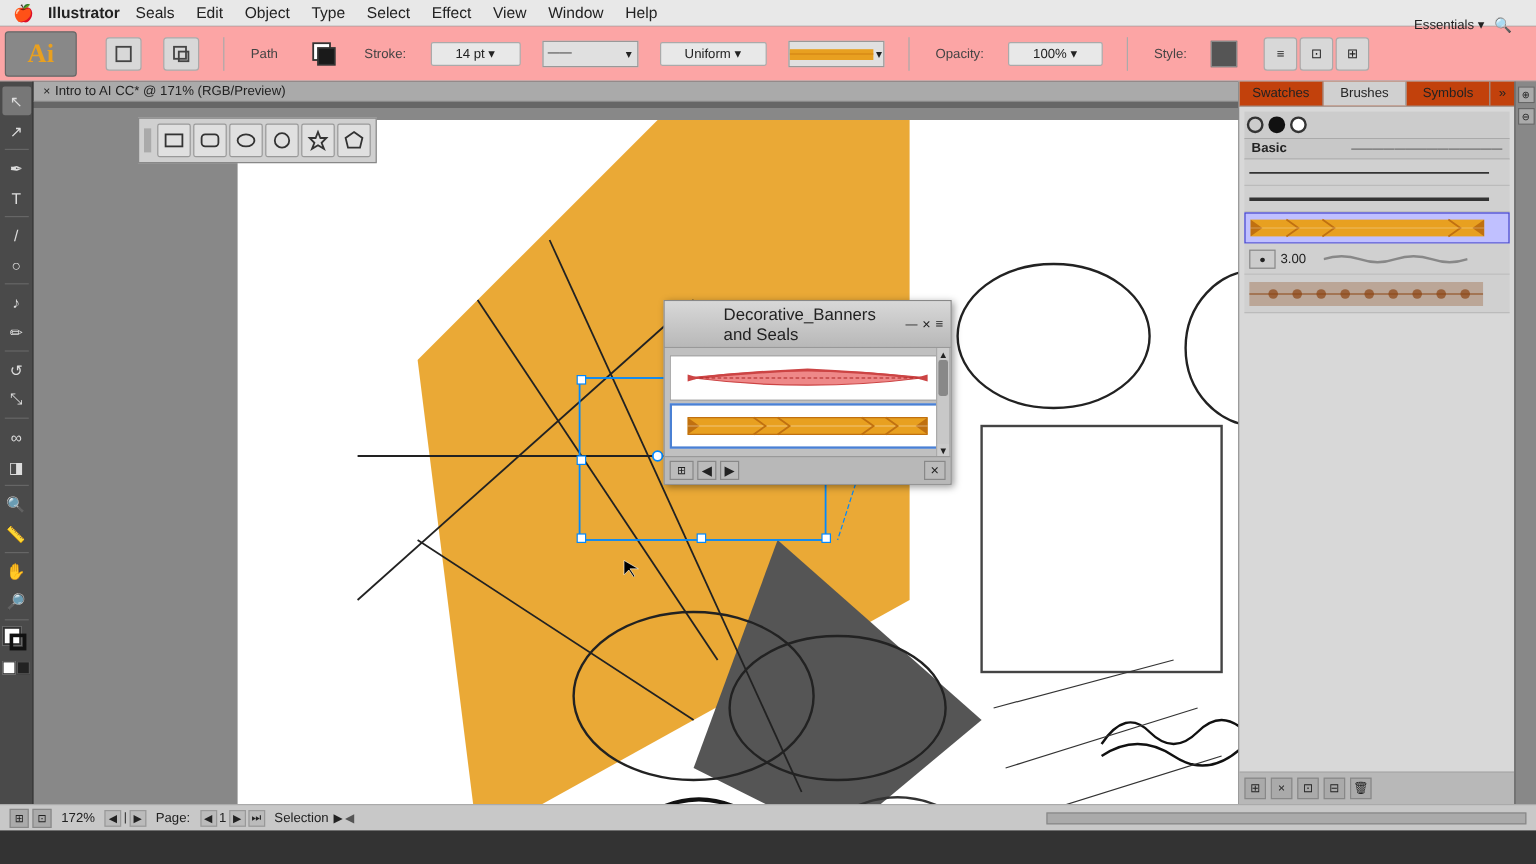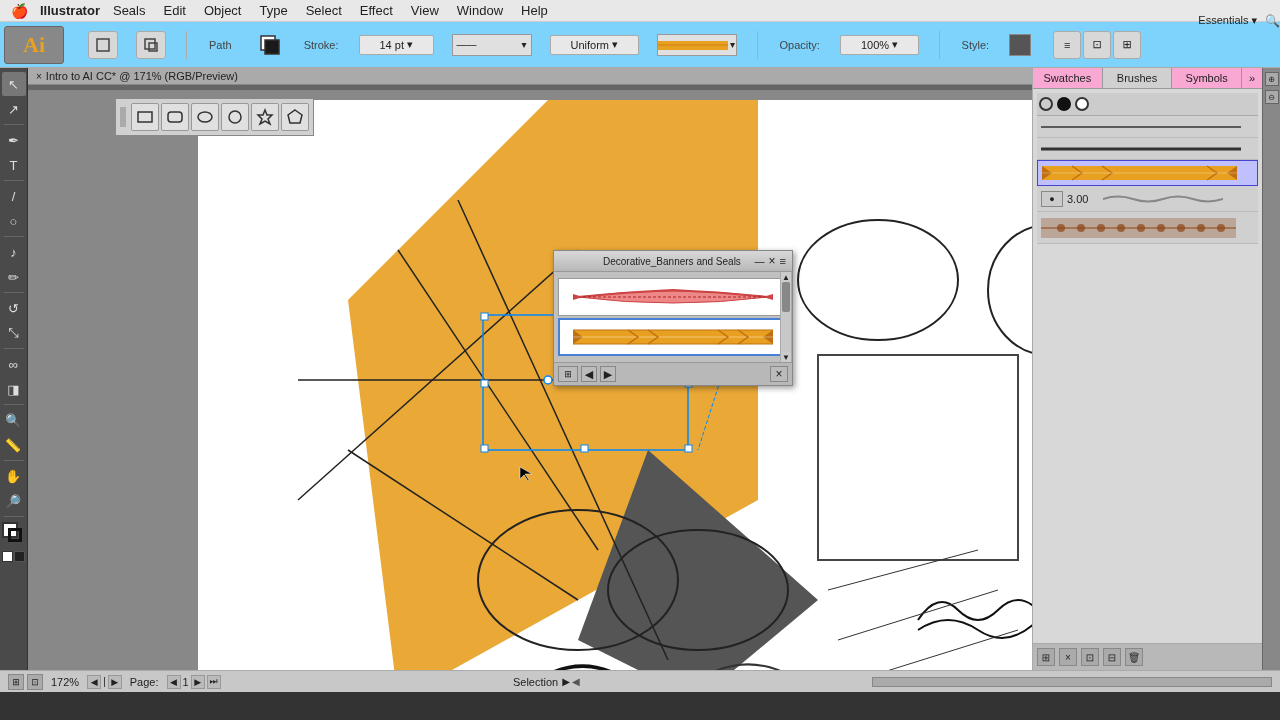--- a/index.html
+++ b/index.html
@@ -4,24 +4,24 @@
   <style>
     * { margin: 0; padding: 0; box-sizing: border-box; }
     body { width: 1280px; height: 720px; overflow: hidden; background: #333; font-family: 'Helvetica Neue', Helvetica, Arial, sans-serif; font-size: 12px; color: #222; user-select: none; }
 
     
     #menubar { width: 100%; height: 22px; background: #e8e8e8; display: flex; align-items: center; border-bottom: 1px solid #ccc; }
     #menubar .apple-logo { width: 40px; text-align: center; font-size: 14px; }
     #menubar .app-name { font-weight: bold; font-size: 13px; margin-right: 4px; }
     #menubar .menu-items { display: flex; gap: 0; }
     #menubar .menu-item { padding: 0 9px; font-size: 13px; cursor: default; height: 22px; line-height: 22px; }
-    #menubar .right-side { margin-left: auto; display: flex; align-items: center; gap: 8px; padding-right: 0; font-size: 12px; margin-top: 20px; }
-
-    
-    #toolbar { width: 100%; height: 46px; background: #7dd3fc; border-bottom: 1px solid #aaa; display: flex; align-items: center; padding: 0 4px; gap: 18px; }
+    #menubar .right-side { margin-left: auto; display: flex; align-items: center; gap: 8px; padding-right: 20px; font-size: 12px; margin-top: 20px; }
+
+    
+    #toolbar { width: 100%; height: 46px; background: #fca5a5; border-bottom: 1px solid #aaa; display: flex; align-items: center; padding: 0 4px; gap: 18px; }
     .toolbar-btn { height: 28px; min-width: 28px; background: #d8d8d8; border: 1px solid #aaa; border-radius: 3px; display: flex; align-items: center; justify-content: center; cursor: pointer; padding: 0 4px; font-size: 11px; }
     .toolbar-sep { width: 1px; height: 28px; background: #aaa; margin: 0 2px; }
     .toolbar-label { font-size: 11px; color: #444; margin: 0 2px; }
     .opts-select { height: 20px; background: #e8e8e8; border: 1px solid #aaa; border-radius: 2px; padding: 0 20px; font-size: 11px; display: flex; align-items: center; gap: 3px; cursor: pointer; }
 
     
     #main-layout { display: flex; width: 100%; height: calc(720px - 22px - 46px - 28px - 22px); }
 
     
     #toolbox { width: 28px; background: #4a4a4a; display: flex; flex-direction: column; align-items: center; padding: 4px 0; gap: 1px; border-right: 1px solid #333; }
@@ -30,21 +30,21 @@
     .tool-sep { width: 20px; height: 1px; background: #666; margin: 2px 0; }
 
     
     #canvas-wrapper { flex: 1; background: #666; position: relative; overflow: hidden; }
     #document-tab { background: #aaa; border-bottom: 1px solid #888; padding: 2px 8px; font-size: 11px; display: flex; align-items: center; gap: 4px; }
     #canvas { position: absolute; top: 22px; left: 0; right: 0; bottom: 0; background: #888; overflow: hidden; }
     #artboard { position: absolute; top: 10px; left: 170px; width: 980px; height: 610px; background: white; }
 
     
     #right-panel { width: 230px; background: #c8c8c8; border-left: 1px solid #aaa; display: flex; flex-direction: column; }
-    #panel-tabs { display: flex; background: #f9a8d4; border-bottom: 1px solid #999; }
+    #panel-tabs { display: flex; background: #c2410c; border-bottom: 1px solid #999; }
     .panel-tab { flex: 1; text-align: center; padding: 4px 2px; font-size: 11px; cursor: pointer; border-right: 1px solid #999; }
     .panel-tab.active { background: #d0d0d0; font-weight: normal; }
     .panel-tab-arrow { width: 20px; display: flex; align-items: center; justify-content: center; font-size: 11px; cursor: pointer; }
     #panel-content { flex: 1; background: #d8d8d8; padding: 4px; }
 
     
     #statusbar { width: 100%; height: 22px; background: #c8c8c8; border-top: 1px solid #aaa; display: flex; align-items: center; padding: 0 8px; font-size: 11px; gap: 8px; }
 
     
     #banners-panel { position: absolute; left: 525px; top: 160px; width: 240px; background: #d0d0d0; border: 1px solid #888; box-shadow: 2px 2px 6px rgba(0,0,0,0.4); z-index: 100; }
@@ -277,21 +277,21 @@
         </div>
         <div class="shape-btn">
           <svg width="18" height="18">
               <polygon points="9,2 16,7 14,15 4,15 2,7" fill="none" stroke="#333" stroke-width="1.5"></polygon>
             </svg>
         </div>
       </div>
 
       <div id="banners-panel">
         <div id="banners-title">
-          <span style="flex:1; font-size:10px;padding-left:43px;">Decorative_Banners and Seals</span>
+          <span style="flex:1; font-size:14px;padding-left:43px;">Decorative_Banners and Seals</span>
           <span style="margin-right:4px; font-size:10px; cursor:pointer;">—</span>
           <span style="font-size:12px; cursor:pointer;">×</span>
           <span style="margin-left:4px; font-size:11px; cursor:pointer;">≡</span>
         </div>
 
         <div style="position:relative; background:#b0b0b0;">
           <div id="banners-content">
 
             <div class="banner-item">
               <svg width="210" height="34" viewBox="0 0 210 34">
@@ -355,20 +355,24 @@
 
     <div id="panel-content">
 
       <div style="display:flex; align-items:center; padding:4px 2px; gap:4px; border-bottom:1px solid #aaa; background:#ccc;">
         <div style="width:14px; height:14px; border-radius:50%; border:2px solid #333; background:transparent;"></div>
         <div style="width:14px; height:14px; border-radius:50%; background:#111;"></div>
         <div style="width:14px; height:14px; border-radius:50%; border:2px solid #333; background:white;"></div>
         <div style="flex:1;"></div>
       </div>
 
+      <div style="background:#c8c8c8; padding:2px 6px; font-size:11px; font-weight:bold; border-bottom:1px solid #aaa; display:flex; align-items:center; justify-content:space-between;">
+        <span>Basic</span>
+        <span style="font-size:9px; color:#666;">——————————————</span>
+      </div>
 
       <div style="background:#d0d0d0; border-bottom:1px solid #bbb; height:22px; display:flex; align-items:center; padding:0 4px;">
         <svg width="200" height="14">
           <line x1="0" y1="7" x2="200" y2="7" stroke="#333" stroke-width="1.5"></line>
         </svg>
       </div>
       <div style="background:#d0d0d0; border-bottom:1px solid #bbb; height:22px; display:flex; align-items:center; padding:0 4px;">
         <svg width="200" height="14">
           <line x1="0" y1="7" x2="200" y2="7" stroke="#333" stroke-width="3"></line>
         </svg>
@@ -437,20 +441,20 @@
     <span style="font-size:10px;">|</span>
     <div style="width:14px; height:14px; background:#bbb; border:1px solid #999; display:flex; align-items:center; justify-content:center; font-size:9px; cursor:pointer;">▶</div>
   </div>
   <span>Page:</span>
   <div style="display:flex; align-items:center; gap:2px;">
     <div style="width:14px; height:14px; background:#bbb; border:1px solid #999; display:flex; align-items:center; justify-content:center; font-size:9px; cursor:pointer;">◀</div>
     <span>1</span>
     <div style="width:14px; height:14px; background:#bbb; border:1px solid #999; display:flex; align-items:center; justify-content:center; font-size:9px; cursor:pointer;">▶</div>
     <div style="width:14px; height:14px; background:#bbb; border:1px solid #999; display:flex; align-items:center; justify-content:center; font-size:9px; cursor:pointer;">⏭</div>
   </div>
-  <div style="flex:1; display:flex; align-items:center; justify-content:center;">
+  <div style="flex:1; display:flex; align-items:center; justify-content:flex-start;">
     <span>Selection</span>
     <span style="font-size:10px; margin-left:4px;">▶</span>
     <span style="font-size:10px; margin-left:2px; color:#555;">◀</span>
   </div>
 
   <div style="flex:1; height:10px; background:#aaa; max-width:400px; border:1px solid #888;"></div>
 </div>
 
 </body></html>

